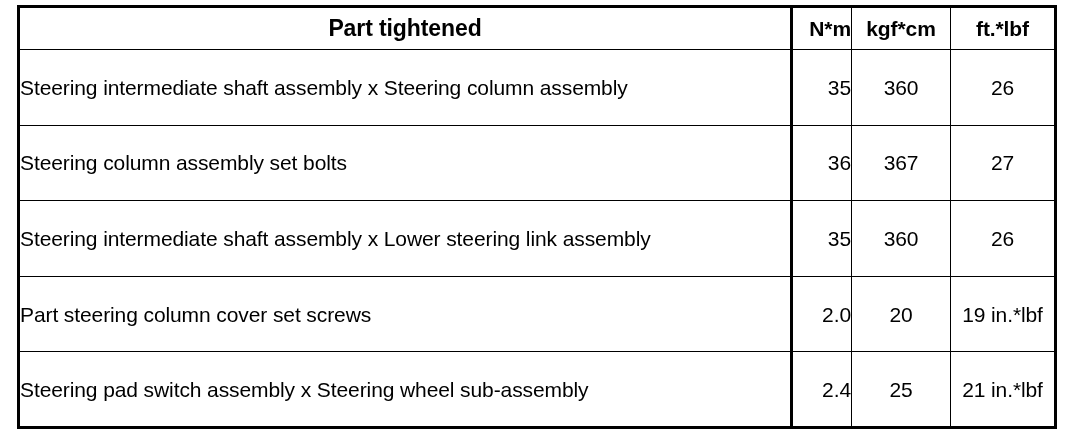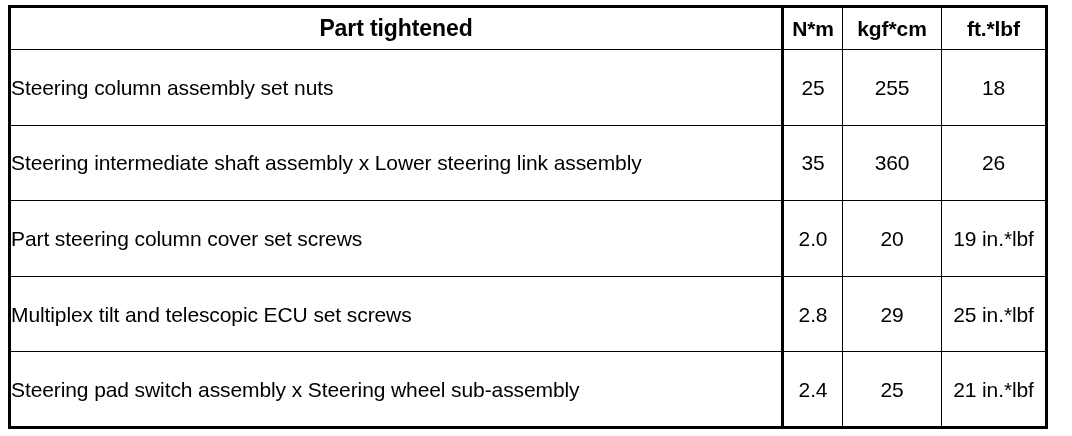--- a/index.html
+++ b/index.html
@@ -10,21 +10,21 @@
   body {
     width: 1072px;
     height: 436px;
     overflow: hidden;
     font-family: "Liberation Sans", sans-serif;
     color: #000000;
   }
 
   #torque-table-wrap {
     position: absolute;
-    left: 8px;
+    left: 17px;
     top: 5px;
     width: 1037px;
     height: 424px;
   }
 
   table.torque {
     border-collapse: collapse;
     table-layout: fixed;
     width: 1037px;
     height: 424px;
@@ -75,21 +75,21 @@
   }
 
   td.num {
     text-align: center;
     white-space: nowrap;
     font-size: 21.5px;
   }
 
   
   thead th.h-nm,
-  tbody td.nm { border-left-width: 3px; }
+  tbody td.nm { border-left-width: 3px; text-align: right; }
 
   
   tbody tr:last-child td { border-bottom-width: 1px; }
 </style>
 </head>
 <body>
 
 <div id="torque-table-wrap">
   <table class="torque">
     <colgroup>
@@ -101,44 +101,44 @@
     <thead>
       <tr>
         <th class="h-part">Part tightened</th>
         <th class="h-nm">N*m</th>
         <th class="h-kgfcm">kgf*cm</th>
         <th class="h-ftlbf">ft.*lbf</th>
       </tr>
     </thead>
     <tbody>
       <tr>
-        <td class="part">Steering column assembly set nuts</td>
-        <td class="num nm">25</td>
-        <td class="num">255</td>
-        <td class="num">18</td>
+        <td class="part">Steering intermediate shaft assembly x Steering column assembly</td>
+        <td class="num nm">35</td>
+        <td class="num">360</td>
+        <td class="num">26</td>
+      </tr>
+      <tr>
+        <td class="part">Steering column assembly set bolts</td>
+        <td class="num nm">36</td>
+        <td class="num">367</td>
+        <td class="num">27</td>
       </tr>
       <tr>
         <td class="part">Steering intermediate shaft assembly x Lower steering link assembly</td>
         <td class="num nm">35</td>
         <td class="num">360</td>
         <td class="num">26</td>
       </tr>
       <tr>
         <td class="part">Part steering column cover set screws</td>
         <td class="num nm">2.0</td>
         <td class="num">20</td>
         <td class="num">19 in.*lbf</td>
       </tr>
       <tr>
-        <td class="part">Multiplex tilt and telescopic ECU set screws</td>
-        <td class="num nm">2.8</td>
-        <td class="num">29</td>
-        <td class="num">25 in.*lbf</td>
-      </tr>
-      <tr>
         <td class="part">Steering pad switch assembly x Steering wheel sub-assembly</td>
         <td class="num nm">2.4</td>
         <td class="num">25</td>
         <td class="num">21 in.*lbf</td>
       </tr>
     </tbody>
   </table>
 </div>
 
 </body></html>

